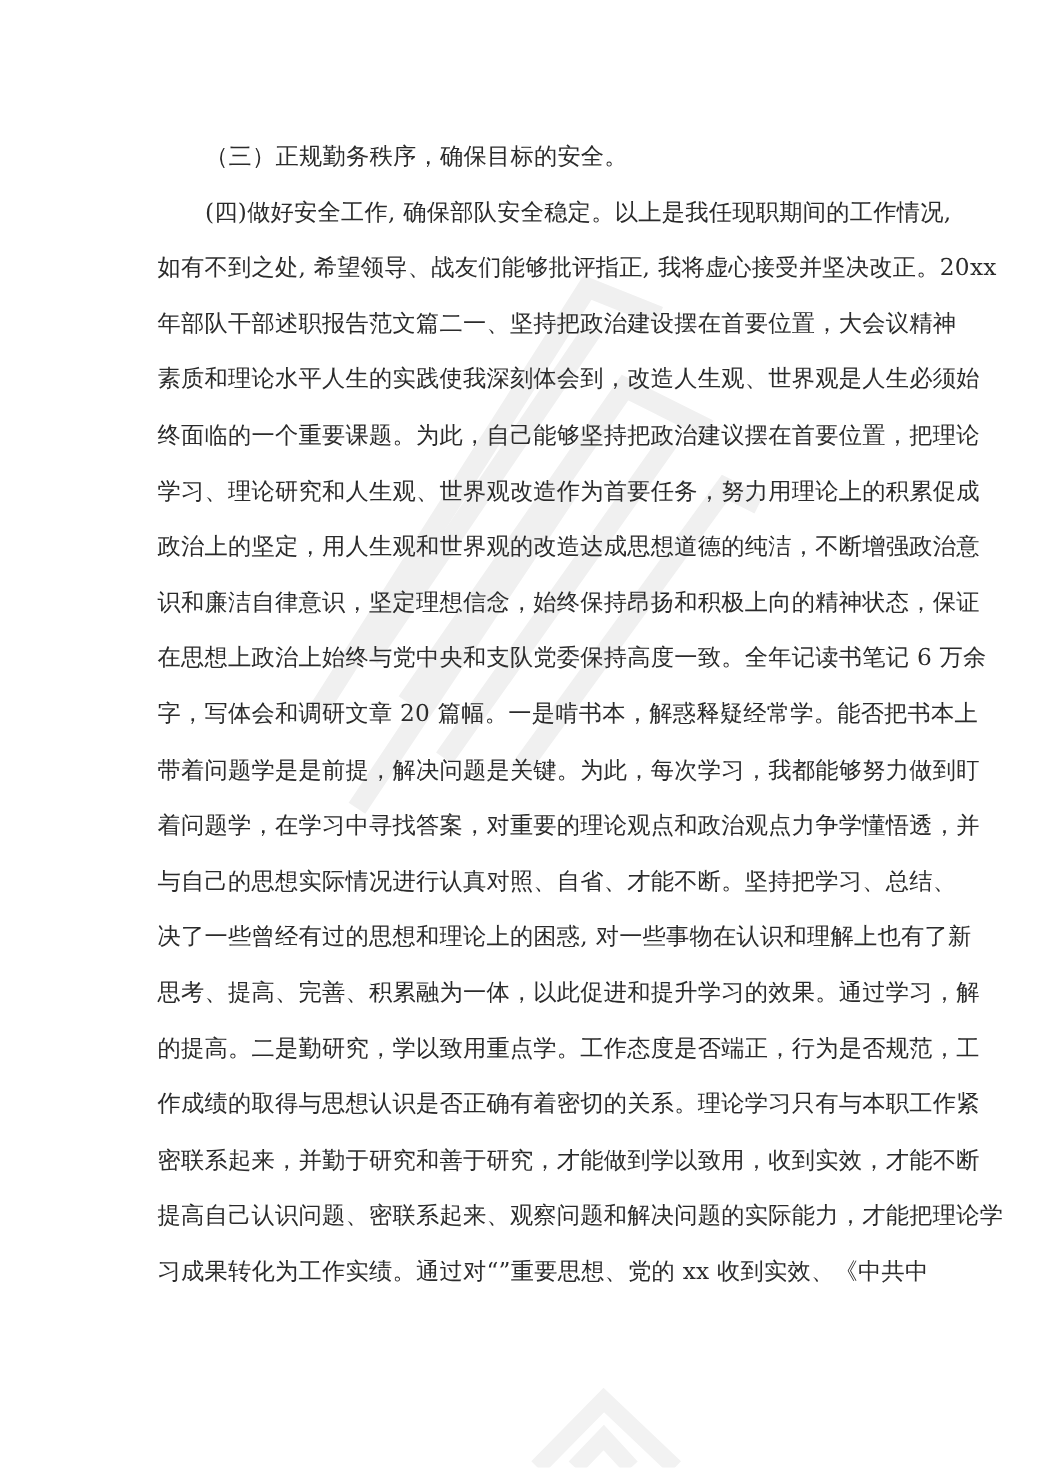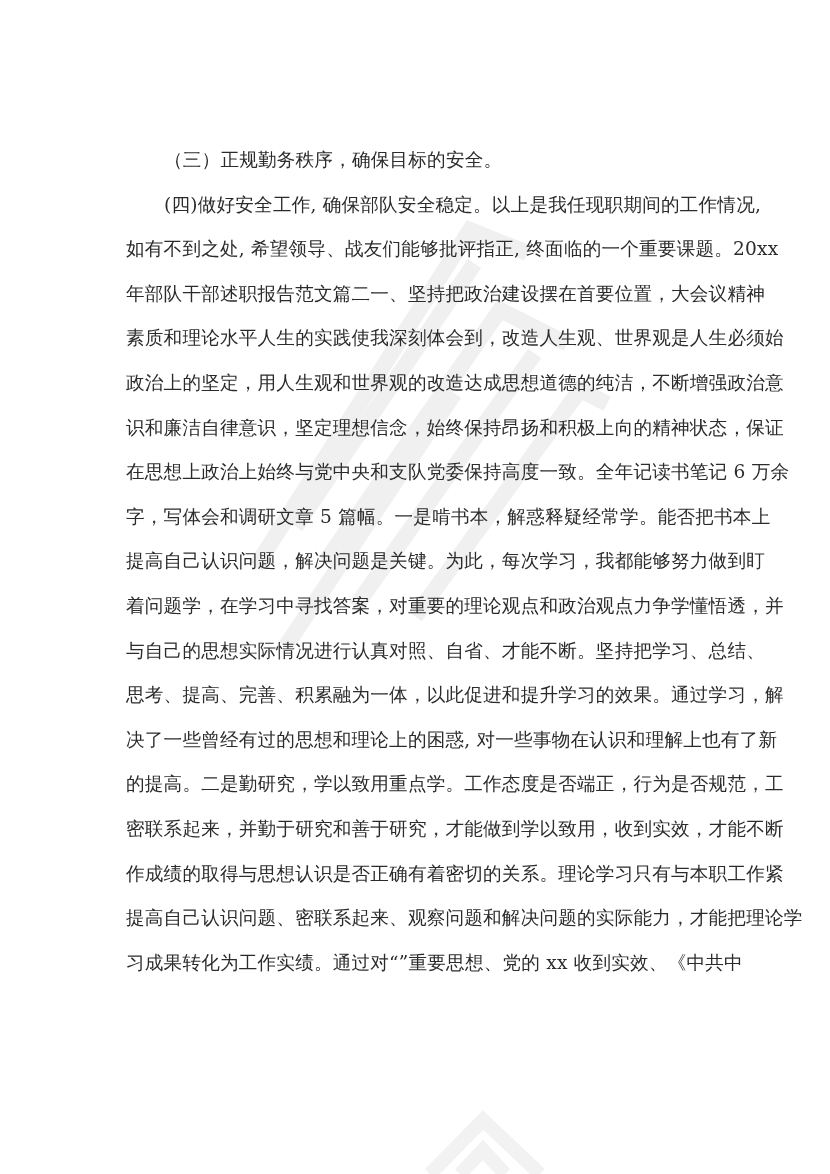--- a/index.html
+++ b/index.html
@@ -27,21 +27,20 @@
       left: 0; top: 0;
       width: 830px;
       height: 1174px;
       pointer-events: none;
     }
     .text-block {
       position: absolute;
       left: 126px;
       top: 110px;
       width: 580px;
-      margin-top: 34px;
     }
     .line {
       display: block;
       height: 44.6px;
       line-height: 32px;
       font-size: 18.6px;
       white-space: nowrap;
       letter-spacing: 0.2px;
     }
     .indent {
@@ -66,31 +65,33 @@
 
     <g fill="none" stroke="#f2f2f2" stroke-width="14">
       <polyline points="430,1174 483,1120 540,1174"></polyline>
       <polyline points="460,1174 483,1150 505,1174"></polyline>
     </g>
   </svg>
 
   <div class="text-block">
     <span class="line indent">（三）正规勤务秩序，确保目标的安全。</span>
     <span class="line indent">(四)做好安全工作, 确保部队安全稳定。以上是我任现职期间的工作情况,</span>
-    <span class="line">如有不到之处, 希望领导、战友们能够批评指正, 终面临的一个重要课题。20xx</span>
+    <span class="line">如有不到之处, 希望领导、战友们能够批评指正, 我将虚心接受并坚决改正。20xx</span>
     <span class="line">年部队干部述职报告范文篇二一、坚持把政治建设摆在首要位置，大会议精神</span>
     <span class="line">素质和理论水平人生的实践使我深刻体会到，改造人生观、世界观是人生必须始</span>
+    <span class="line">终面临的一个重要课题。为此，自己能够坚持把政治建议摆在首要位置，把理论</span>
+    <span class="line">学习、理论研究和人生观、世界观改造作为首要任务，努力用理论上的积累促成</span>
     <span class="line">政治上的坚定，用人生观和世界观的改造达成思想道德的纯洁，不断增强政治意</span>
     <span class="line">识和廉洁自律意识，坚定理想信念，始终保持昂扬和积极上向的精神状态，保证</span>
     <span class="line">在思想上政治上始终与党中央和支队党委保持高度一致。全年记读书笔记 6 万余</span>
-    <span class="line">字，写体会和调研文章 5 篇幅。一是啃书本，解惑释疑经常学。能否把书本上</span>
-    <span class="line">提高自己认识问题，解决问题是关键。为此，每次学习，我都能够努力做到盯</span>
+    <span class="line">字，写体会和调研文章 20 篇幅。一是啃书本，解惑释疑经常学。能否把书本上</span>
+    <span class="line">带着问题学是是前提，解决问题是关键。为此，每次学习，我都能够努力做到盯</span>
     <span class="line">着问题学，在学习中寻找答案，对重要的理论观点和政治观点力争学懂悟透，并</span>
     <span class="line">与自己的思想实际情况进行认真对照、自省、才能不断。坚持把学习、总结、</span>
+    <span class="line">决了一些曾经有过的思想和理论上的困惑, 对一些事物在认识和理解上也有了新</span>
     <span class="line">思考、提高、完善、积累融为一体，以此促进和提升学习的效果。通过学习，解</span>
-    <span class="line">决了一些曾经有过的思想和理论上的困惑, 对一些事物在认识和理解上也有了新</span>
     <span class="line">的提高。二是勤研究，学以致用重点学。工作态度是否端正，行为是否规范，工</span>
+    <span class="line">作成绩的取得与思想认识是否正确有着密切的关系。理论学习只有与本职工作紧</span>
     <span class="line">密联系起来，并勤于研究和善于研究，才能做到学以致用，收到实效，才能不断</span>
-    <span class="line">作成绩的取得与思想认识是否正确有着密切的关系。理论学习只有与本职工作紧</span>
     <span class="line">提高自己认识问题、密联系起来、观察问题和解决问题的实际能力，才能把理论学</span>
     <span class="line">习成果转化为工作实绩。通过对“”重要思想、党的 xx 收到实效、《中共中</span>
   </div>
 </div>
 
 </body></html>

